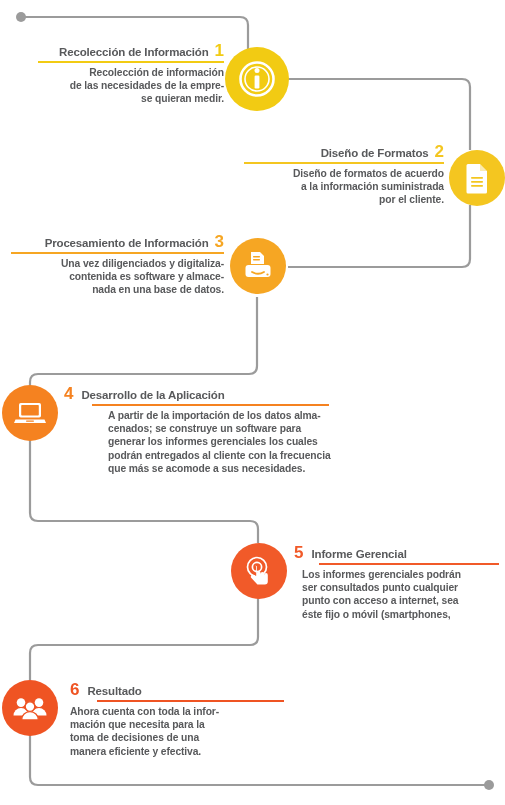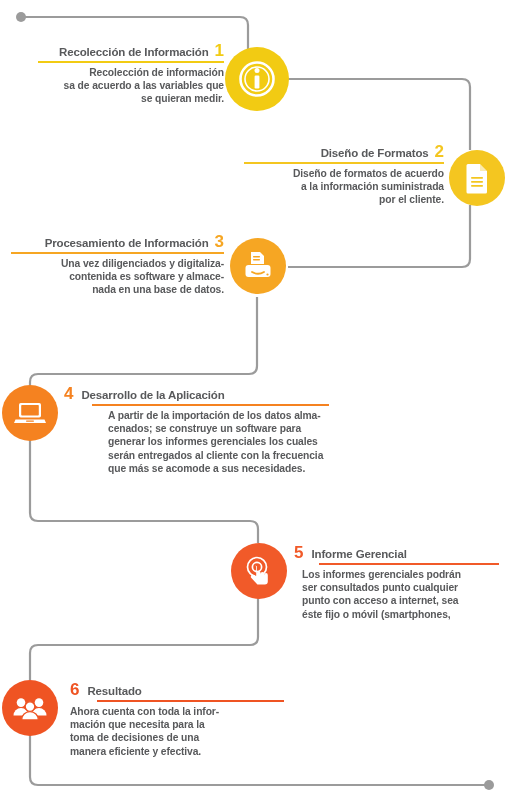--- a/index.html
+++ b/index.html
@@ -111,21 +111,21 @@
       </svg>
     </div>
     <div class="text-block align-right" style="left:12px; top:44px; width:212px;">
       <div class="head-row right-align">
         <span class="step-title">Recolección de Información</span>
         <span class="step-number" style="color:#F2CB13; margin-left:6px;">1</span>
       </div>
       <div class="rule" style="background:#F2CB13; width:186px; margin-left:auto;"></div>
       <div class="step-body">
         <div>Recolección de información</div>
-        <div>sa de acuerdo a las variables que</div>
+        <div>de las necesidades de la empre-</div>
         <div>se quieran medir.</div>
       </div>
     </div>
   </div>
 
   <div class="step">
     <div class="icon-badge" style="left:449px; top:150px; width:56px; height:56px; background:#F4C620;">
       <svg width="28" height="32" viewBox="0 0 28 32">
         <path d="M4 2 h13 l7 7 v21 a1.5 1.5 0 0 1 -1.5 1.5 h-17.5 a1.5 1.5 0 0 1 -1.5 -1.5 v-26.5 a1.5 1.5 0 0 1 1.5 -1.5 z" fill="#ffffff"></path>
         <path d="M17 2 v7 h7 z" fill="#F4C620" opacity="0.35"></path>
@@ -185,21 +185,21 @@
     <div class="text-block align-left" style="left:64px; top:387px; width:270px;">
       <div class="head-row">
         <span class="step-number" style="color:#F58220; margin-right:8px;">4</span>
         <span class="step-title">Desarrollo de la Aplicación</span>
       </div>
       <div class="rule" style="background:#F58220; width:237px; margin-left:28px;"></div>
       <div class="step-body" style="margin-left:44px;">
         <div>A partir de la importación de los datos alma-</div>
         <div>cenados; se construye un software para</div>
         <div>generar los informes gerenciales los cuales</div>
-        <div>serán entregados al cliente con la frecuencia</div>
+        <div>podrán entregados al cliente con la frecuencia</div>
         <div>que más se acomode a sus necesidades.</div>
       </div>
     </div>
   </div>
 
   <div class="step">
     <div class="icon-badge" style="left:231px; top:543px; width:56px; height:56px; background:#F15A29;">
       <svg width="34" height="34" viewBox="0 0 34 34">
         <circle cx="15" cy="13" r="9.5" fill="none" stroke="#ffffff" stroke-width="1.7"></circle>
         <circle cx="15" cy="13" r="4.6" fill="none" stroke="#ffffff" stroke-width="1.7"></circle>

